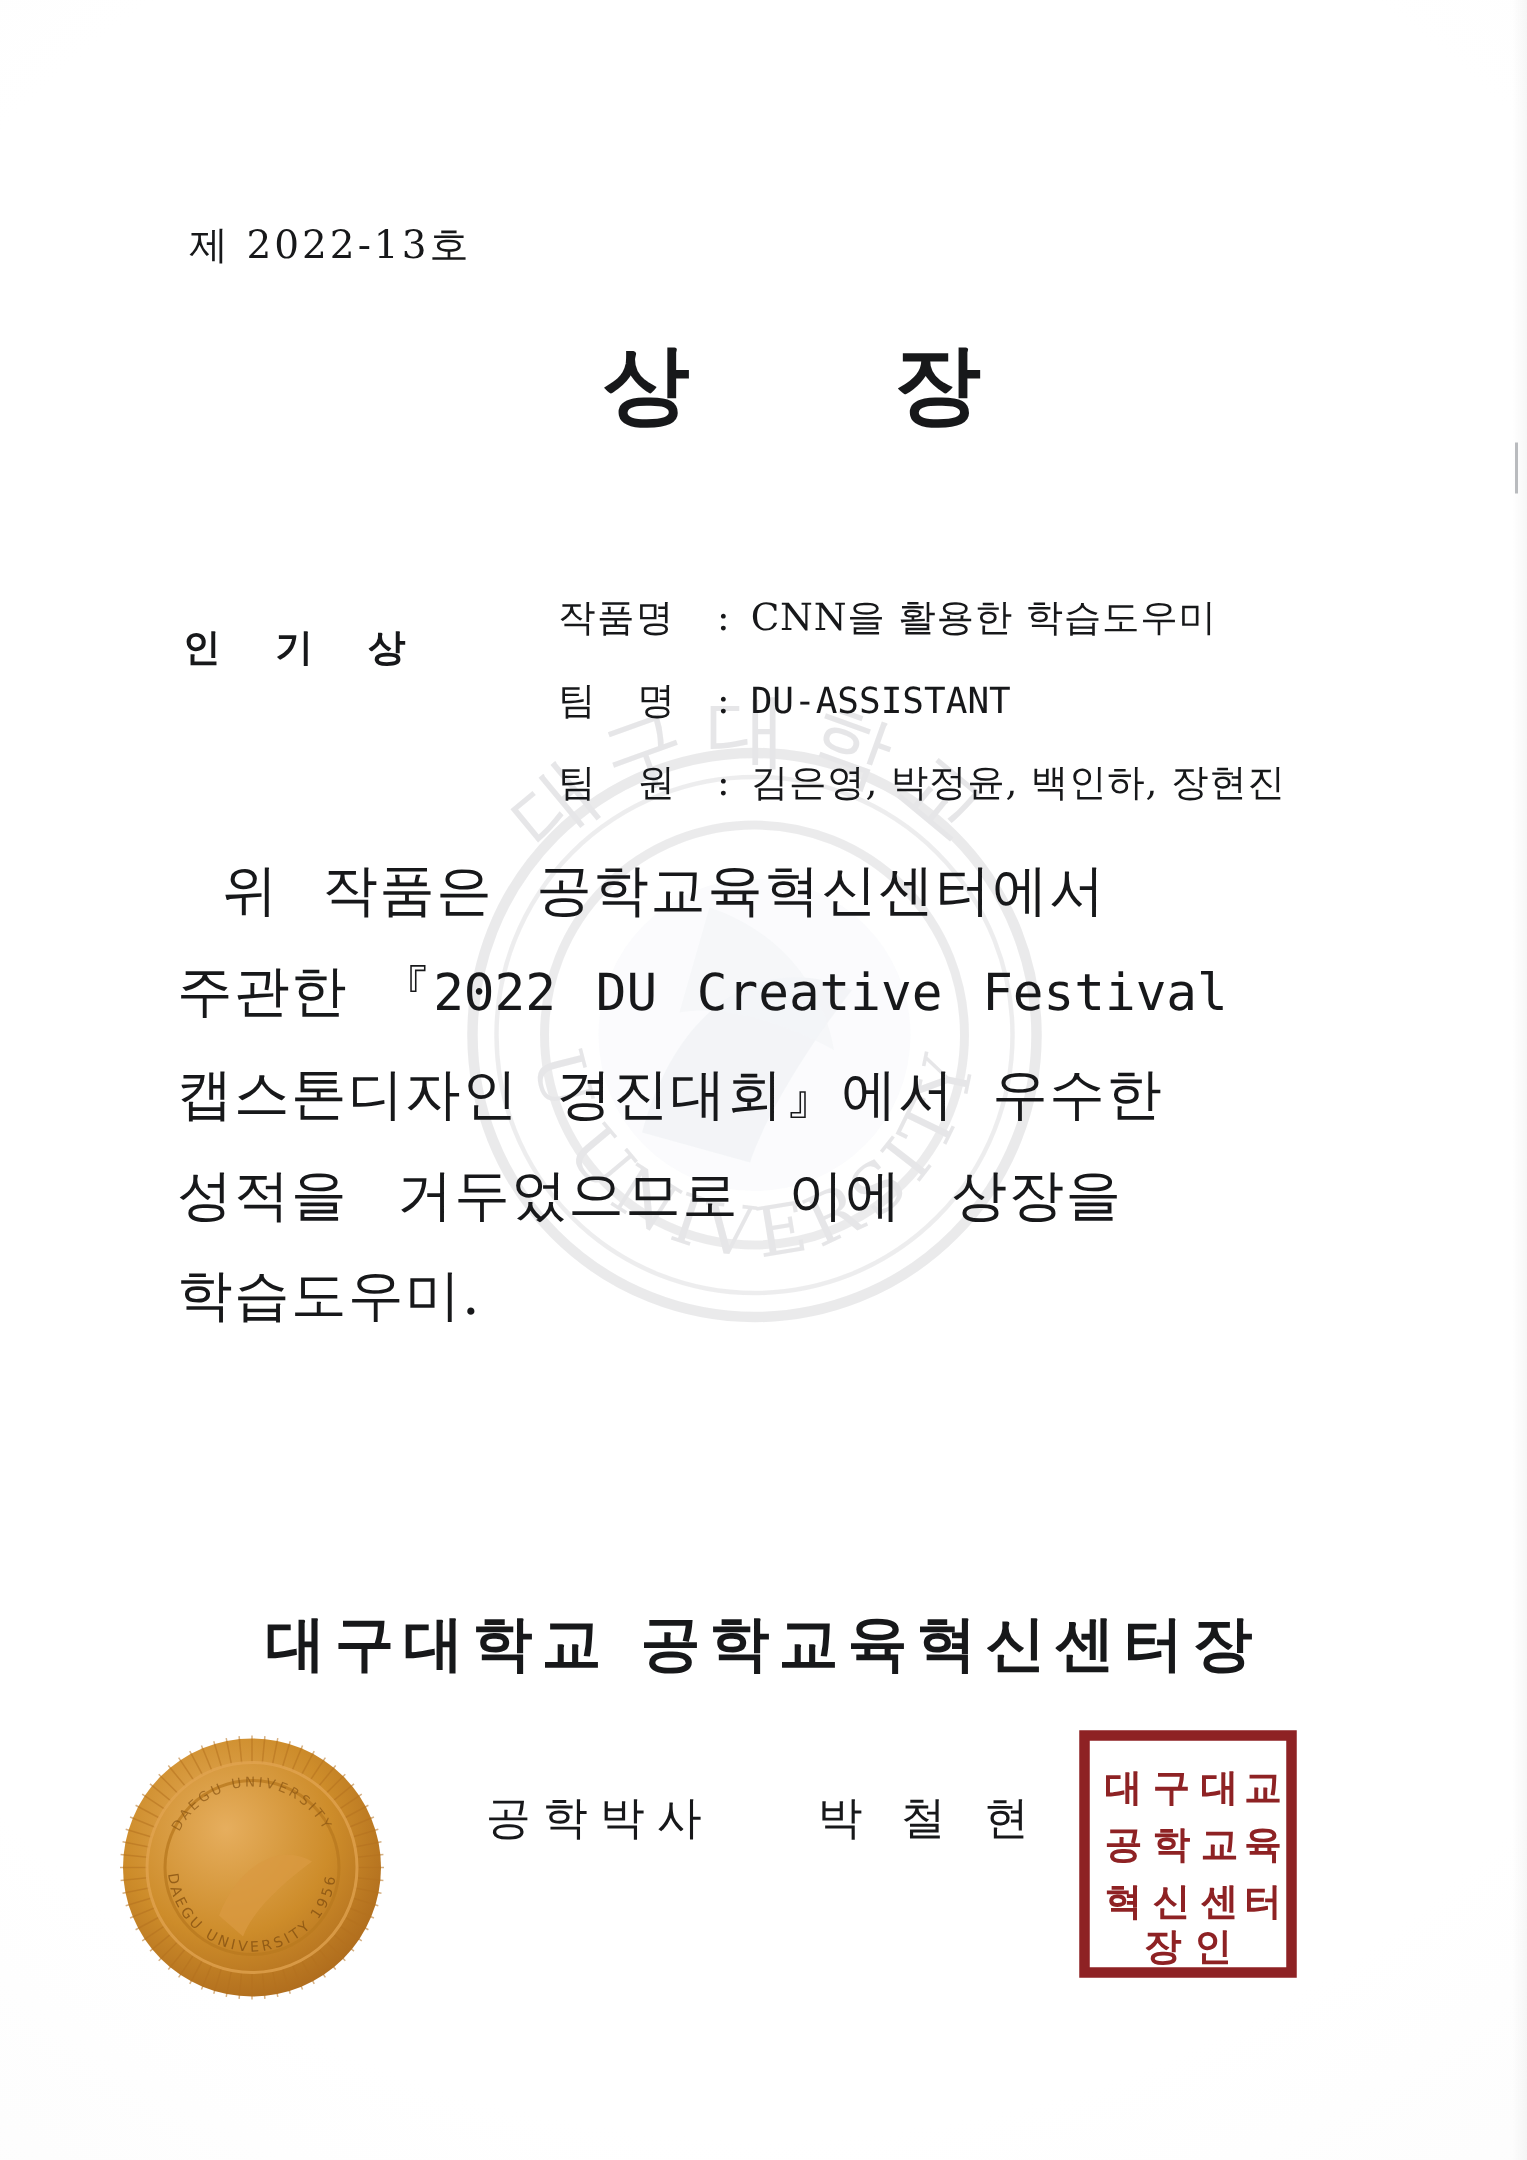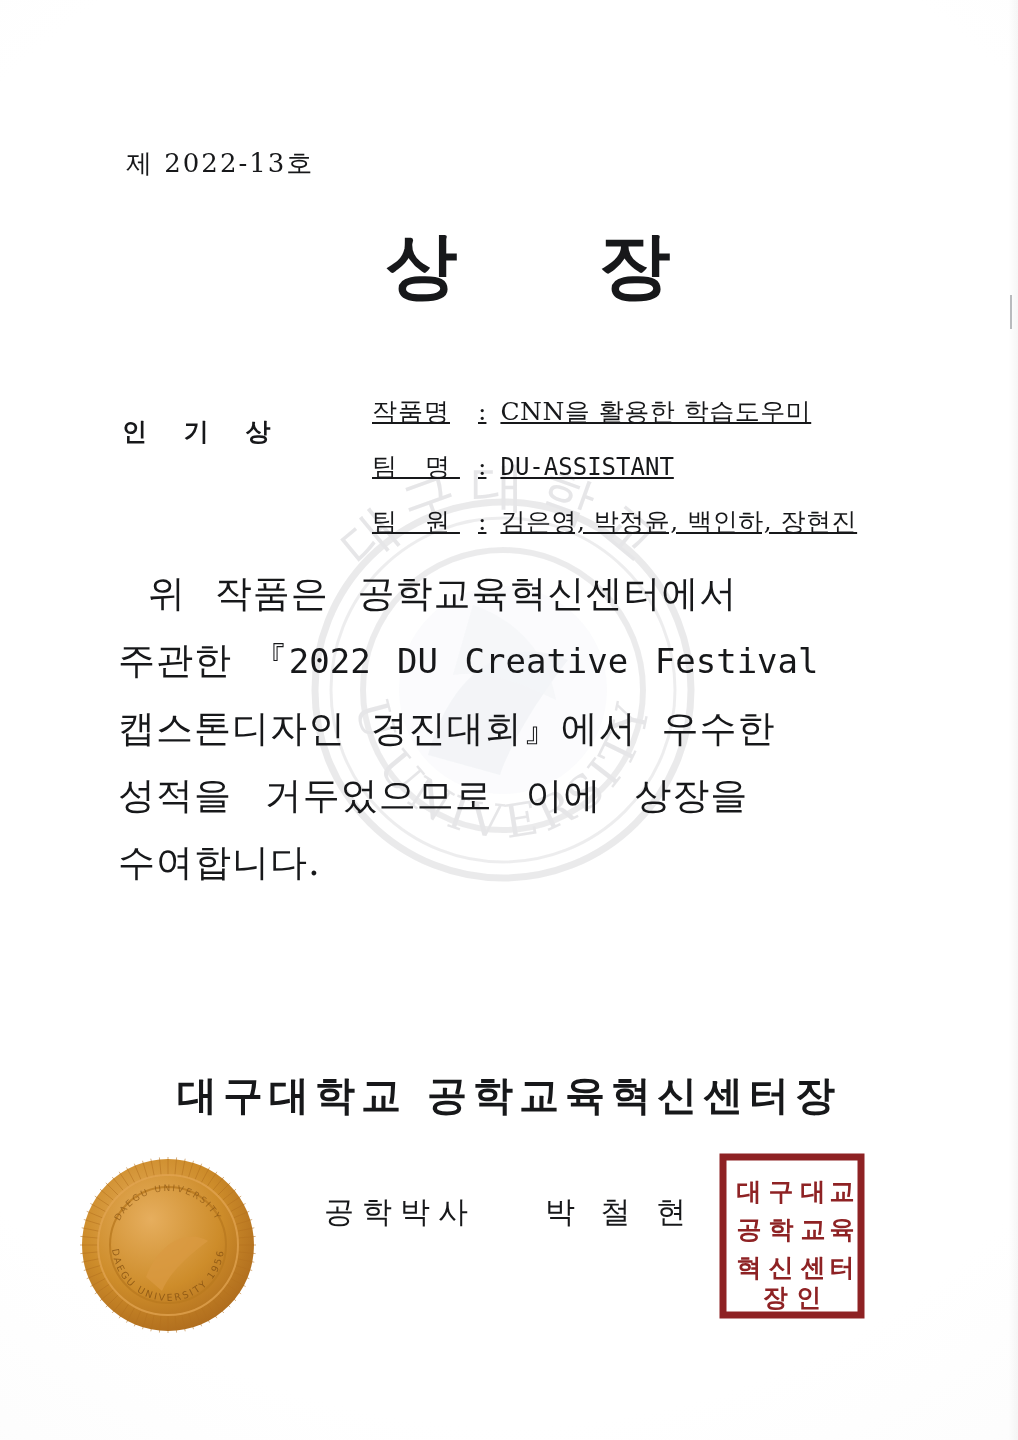--- a/index.html
+++ b/index.html
@@ -63,21 +63,21 @@
     letter-spacing: 2px;
     font-family: "DejaVu Serif", "Liberation Serif", serif;
   }
 
   .main-title {
     position: absolute;
     left: 0;
     right: 0;
     top: 218px;
     text-align: center;
-    font-size: 72px;
+    font-size: 58px;
     font-weight: 700;
     letter-spacing: 58px;
     text-indent: 58px;
     font-family: "DejaVu Serif", "Liberation Serif", serif;
     padding-left: 38px;
   }
 
   .award-name {
     position: absolute;
     left: 122px;
@@ -94,21 +94,20 @@
     top: 395px;
     width: 560px;
     font-size: 25px;
     font-family: "DejaVu Serif", "Liberation Serif", serif;
   }
   .field-row {
     display: flex;
     align-items: baseline;
     margin-bottom: 22px;
     white-space: nowrap;
-    text-decoration: underline;
   }
   .field-label {
     display: inline-block;
     min-width: 104px;
     letter-spacing: 1px;
   }
   .field-label.spaced { letter-spacing: 10px; }
   .field-colon {
     padding: 0 14px 0 2px;
   }
@@ -248,21 +247,21 @@
       <span class="field-colon">:</span>
       <span class="field-value">김은영, 박정윤, 백인하, 장현진</span>
     </div>
   </div>
 
   <div class="body-text">
     <div class="body-line l1">위  작품은  공학교육혁신센터에서</div>
     <div class="body-line l2">주관한 『<span class="mono-inline">2022 DU Creative Festival</span></div>
     <div class="body-line l3">캡스톤디자인  경진대회』에서  우수한</div>
     <div class="body-line l4">성적을  거두었으므로  이에  상장을</div>
-    <div class="body-line l5">수여합니다.</div>
+    <div class="body-line l5">학습도우미.</div>
   </div>
 
 
   <div class="issuer">대구대학교 공학교육혁신센터장</div>
 
   <div class="signer">
     <span>공학박사</span>
     <span class="gap"></span>
     <span>박  철  현</span>
   </div>

